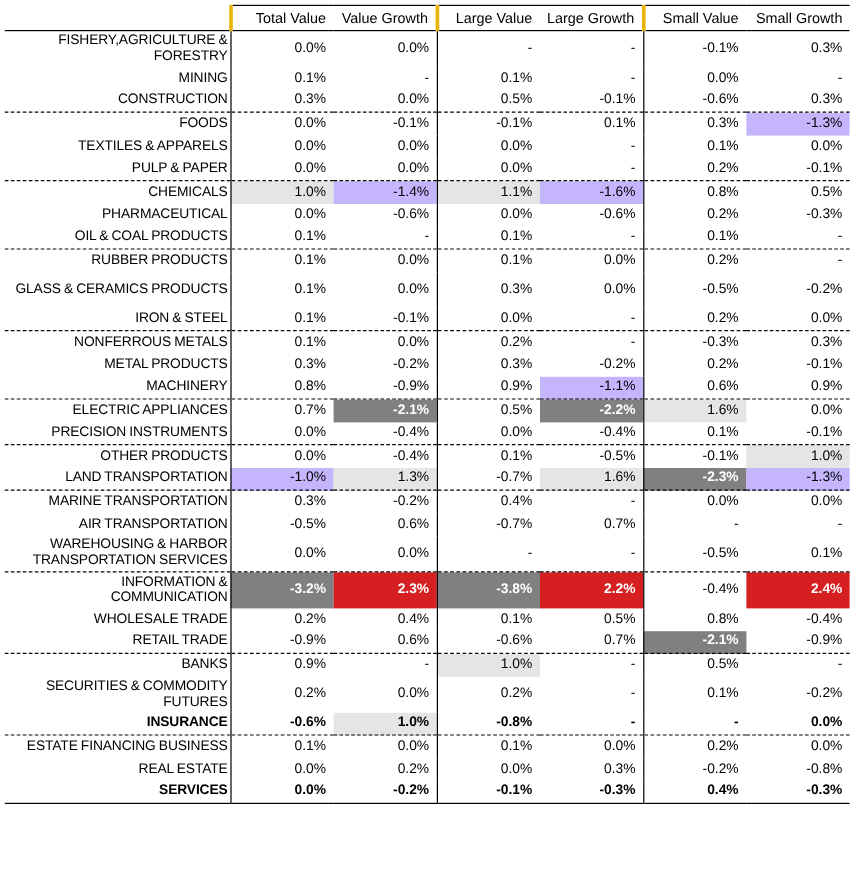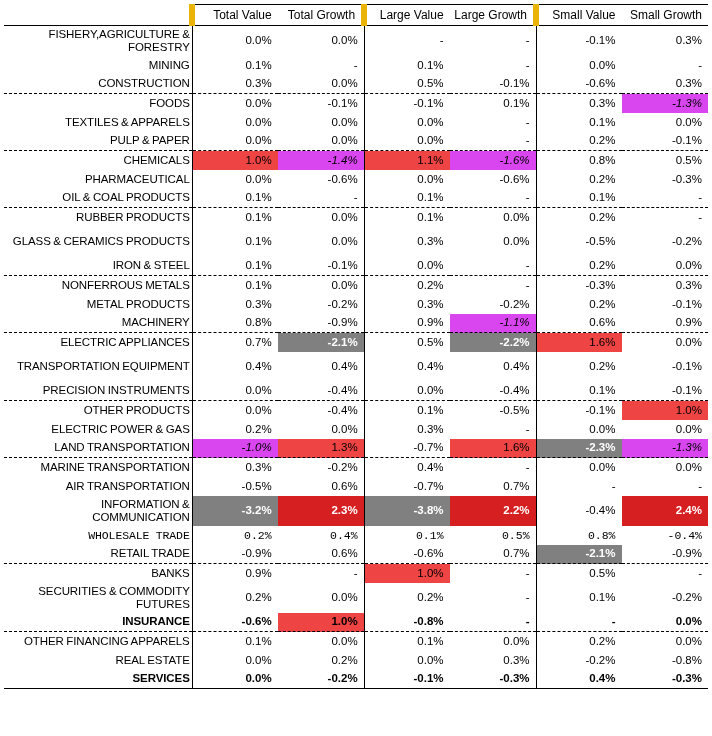--- a/index.html
+++ b/index.html
@@ -41,21 +41,21 @@
     white-space: nowrap;
     border-top: 1.5px solid #000;
     border-bottom: 1.5px solid #000;
     height: 19px;
     box-sizing: border-box;
   }
   thead th.h-blank {
     border-top: none;
     border-bottom: 1.5px solid #000;
   }
-  thead th.grp-start { border-left: 6px solid #eab308; }
+  thead th.grp-start { border-left: 3px solid #eab308; }
 
   tbody td {
     padding: 0 6px 0 4px;
     vertical-align: middle;
     white-space: nowrap;
     font-size: 11.5px;
     line-height: 13px;
   }
   tbody td.label {
     text-align: right;
@@ -67,22 +67,22 @@
   }
   tbody td.num {
     text-align: right;
   }
   tbody td.grp-start { border-left: 1px solid #000; }
 
   tr.band-end > td { border-bottom: 1.3px dashed #000; }
   tr.last-row > td { border-bottom: 1.5px solid #000; }
 
   
-  .hl-pink   { background: #ef4444; }
-  .hl-lgray  { background: #d946ef; font-style: italic; }
+  .hl-pink   { background: #e5e5e5; }
+  .hl-lgray  { background: #c4b5fd; }
   .hl-dgray  { background: #808080; color: #ffffff; font-weight: bold; }
   .hl-red    { background: #d61f20; color: #ffffff; font-weight: bold; }
 </style>
 </head>
 <body>
 
 <div id="root">
   <table class="sector-table">
     <colgroup>
       <col class="c-label">
@@ -90,21 +90,21 @@
         <col class="c-grw">
       <col class="c-val">
         <col class="c-grw">
       <col class="c-val">
         <col class="c-grw">
     </colgroup>
     <thead>
       <tr>
         <th class="h-blank"></th>
         <th class="grp-start">Total Value</th>
-        <th>Total Growth</th>
+        <th>Value Growth</th>
         <th class="grp-start">Large Value</th>
         <th>Large Growth</th>
         <th class="grp-start">Small Value</th>
         <th>Small Growth</th>
       </tr>
     </thead>
     <tbody id="tbody">
         <tr style="height: 30px;">
           <td class="label">FISHERY,AGRICULTURE &amp; FORESTRY</td>
           <td class="num grp-start">0.0%</td>
@@ -242,55 +242,37 @@
         </tr>
         <tr style="height: 19px;">
           <td class="label">ELECTRIC APPLIANCES</td>
           <td class="num grp-start">0.7%</td>
           <td class="num hl-dgray">-2.1%</td>
           <td class="num grp-start">0.5%</td>
           <td class="num hl-dgray">-2.2%</td>
           <td class="num grp-start hl-pink">1.6%</td>
           <td class="num">0.0%</td>
         </tr>
-        <tr style="height: 30px;">
-          <td class="label">TRANSPORTATION EQUIPMENT</td>
-          <td class="num grp-start">0.4%</td>
-          <td class="num">0.4%</td>
-          <td class="num grp-start">0.4%</td>
-          <td class="num">0.4%</td>
-          <td class="num grp-start">0.2%</td>
-          <td class="num">-0.1%</td>
-        </tr>
         <tr class="band-end" style="height: 19px;">
           <td class="label">PRECISION INSTRUMENTS</td>
           <td class="num grp-start">0.0%</td>
           <td class="num">-0.4%</td>
           <td class="num grp-start">0.0%</td>
           <td class="num">-0.4%</td>
           <td class="num grp-start">0.1%</td>
           <td class="num">-0.1%</td>
         </tr>
         <tr style="height: 19px;">
           <td class="label">OTHER PRODUCTS</td>
           <td class="num grp-start">0.0%</td>
           <td class="num">-0.4%</td>
           <td class="num grp-start">0.1%</td>
           <td class="num">-0.5%</td>
           <td class="num grp-start">-0.1%</td>
           <td class="num hl-pink">1.0%</td>
-        </tr>
-        <tr style="height: 19px;">
-          <td class="label">ELECTRIC POWER &amp; GAS</td>
-          <td class="num grp-start">0.2%</td>
-          <td class="num">0.0%</td>
-          <td class="num grp-start">0.3%</td>
-          <td class="num">-</td>
-          <td class="num grp-start">0.0%</td>
-          <td class="num">0.0%</td>
         </tr>
         <tr class="band-end" style="height: 19px;">
           <td class="label">LAND TRANSPORTATION</td>
           <td class="num grp-start hl-lgray">-1.0%</td>
           <td class="num hl-pink">1.3%</td>
           <td class="num grp-start">-0.7%</td>
           <td class="num hl-pink">1.6%</td>
           <td class="num grp-start hl-dgray">-2.3%</td>
           <td class="num hl-lgray">-1.3%</td>
         </tr>
@@ -304,31 +286,40 @@
           <td class="num">0.0%</td>
         </tr>
         <tr style="height: 19px; margin-top: 24px;">
           <td class="label">AIR TRANSPORTATION</td>
           <td class="num grp-start">-0.5%</td>
           <td class="num">0.6%</td>
           <td class="num grp-start">-0.7%</td>
           <td class="num">0.7%</td>
           <td class="num grp-start">-</td>
           <td class="num">-</td>
+        </tr>
+        <tr class="band-end" style="height: 30px;">
+          <td class="label">WAREHOUSING &amp; HARBOR TRANSPORTATION SERVICES</td>
+          <td class="num grp-start">0.0%</td>
+          <td class="num">0.0%</td>
+          <td class="num grp-start">-</td>
+          <td class="num">-</td>
+          <td class="num grp-start">-0.5%</td>
+          <td class="num">0.1%</td>
         </tr>
         <tr style="height: 30px;">
           <td class="label">INFORMATION &amp; COMMUNICATION</td>
           <td class="num grp-start hl-dgray">-3.2%</td>
           <td class="num hl-red">2.3%</td>
           <td class="num grp-start hl-dgray">-3.8%</td>
           <td class="num hl-red">2.2%</td>
           <td class="num grp-start">-0.4%</td>
           <td class="num hl-red">2.4%</td>
         </tr>
-        <tr style="height: 19px; font-family: Liberation Mono, monospace;">
+        <tr style="height: 19px;">
           <td class="label">WHOLESALE TRADE</td>
           <td class="num grp-start">0.2%</td>
           <td class="num">0.4%</td>
           <td class="num grp-start">0.1%</td>
           <td class="num">0.5%</td>
           <td class="num grp-start">0.8%</td>
           <td class="num">-0.4%</td>
         </tr>
         <tr class="band-end" style="height: 19px;">
           <td class="label">RETAIL TRADE</td>
@@ -360,21 +351,21 @@
         <tr class="band-end" style="height: 19px; font-weight: bold;">
           <td class="label">INSURANCE</td>
           <td class="num grp-start">-0.6%</td>
           <td class="num hl-pink">1.0%</td>
           <td class="num grp-start">-0.8%</td>
           <td class="num">-</td>
           <td class="num grp-start">-</td>
           <td class="num">0.0%</td>
         </tr>
         <tr style="height: 19px;">
-          <td class="label">OTHER FINANCING APPARELS</td>
+          <td class="label">ESTATE FINANCING BUSINESS</td>
           <td class="num grp-start">0.1%</td>
           <td class="num">0.0%</td>
           <td class="num grp-start">0.1%</td>
           <td class="num">0.0%</td>
           <td class="num grp-start">0.2%</td>
           <td class="num">0.0%</td>
         </tr>
         <tr style="height: 19px; margin-left: 26px;">
           <td class="label">REAL ESTATE</td>
           <td class="num grp-start">0.0%</td>

